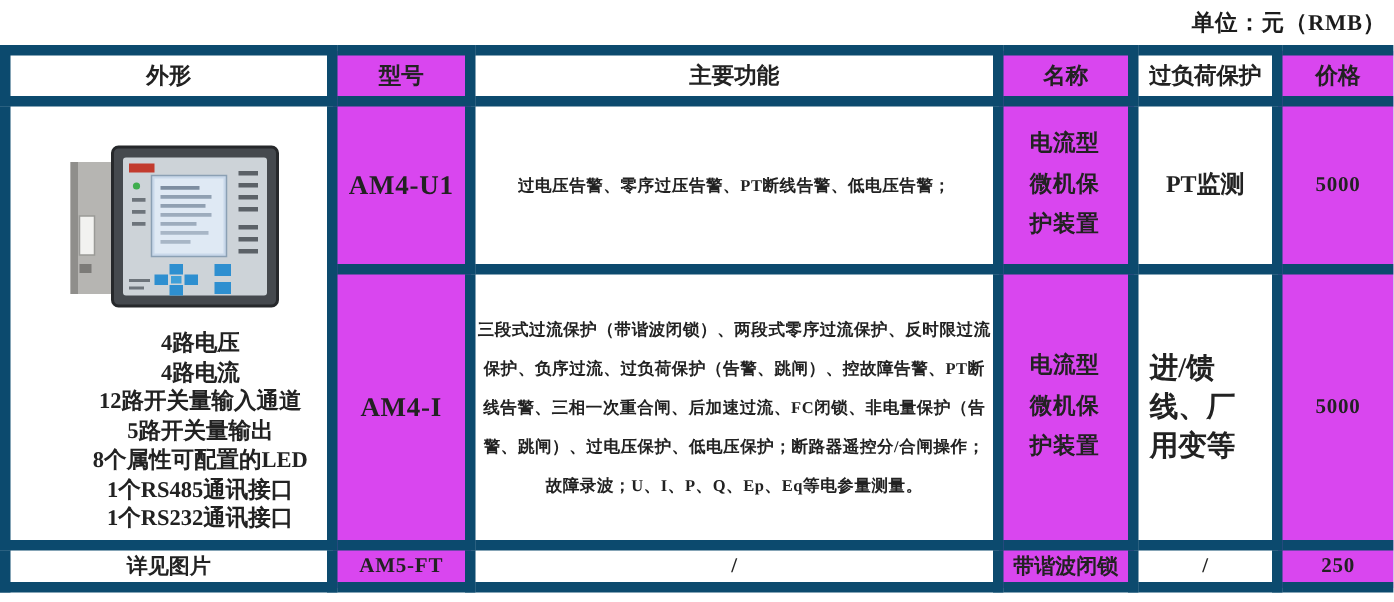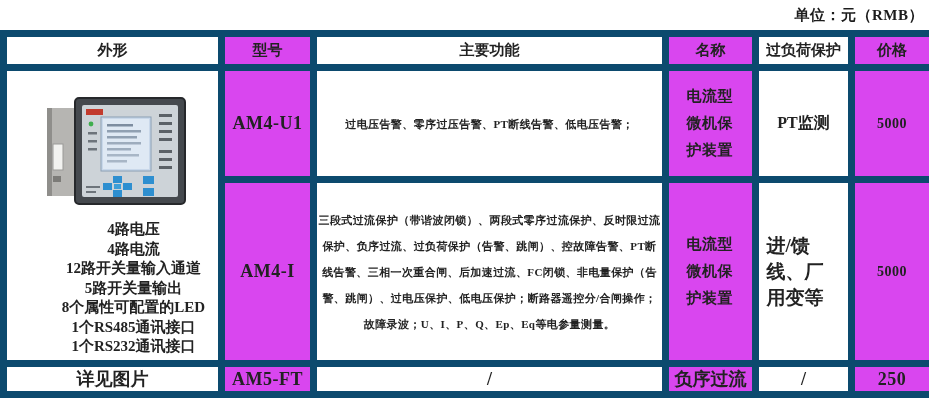--- a/index.html
+++ b/index.html
@@ -20,21 +20,21 @@
   }
   .price-table th,.price-table td{
     border:7px solid #0c4a6e;padding:0;margin:0;
     font-weight:bold;text-align:center;vertical-align:middle;color:#222;
   }
   .price-table th{font-size:15px;}
   tr.hdr{height:34px;}
   tr.r1{height:112px;}
   tr.r2{height:184px;}
   tr.r3{height:28px;}
-  tr.r3 td{font-size:18px;margin-left:44px;}
+  tr.r3 td{font-size:14px;margin-left:44px;}
   .shaded{background:#d946ef;}
   .model-cell{font-size:18px;letter-spacing:0.5px;}
   .functions-cell{
     text-align:left;padding:4px 10px;font-size:11px;line-height:26px;
     letter-spacing:0.4px;
   }
   .appearance-cell{vertical-align:top;text-align:left;}
   .device-wrap{margin:12px 0 0 32px;width:150px;height:124px;}
   .specs{
     list-style:none;margin:10px 0 0 42px;padding:0;
@@ -161,20 +161,20 @@
         <td>
           <span class="app-inner">进/馈线、厂用变等</span>
         </td>
         <td class="shaded price-cell">5000</td>
       </tr>
 
       <tr class="r3">
         <td>详见图片</td>
         <td class="shaded model-cell">AM5-FT</td>
         <td class="slash-cell">/</td>
-        <td class="shaded">负序过流</td>
+        <td class="shaded">带谐波闭锁</td>
         <td class="slash-cell">/</td>
         <td class="shaded price-cell">250</td>
       </tr>
     </tbody>
   </table>
 
 </div>
 
 </body></html>

